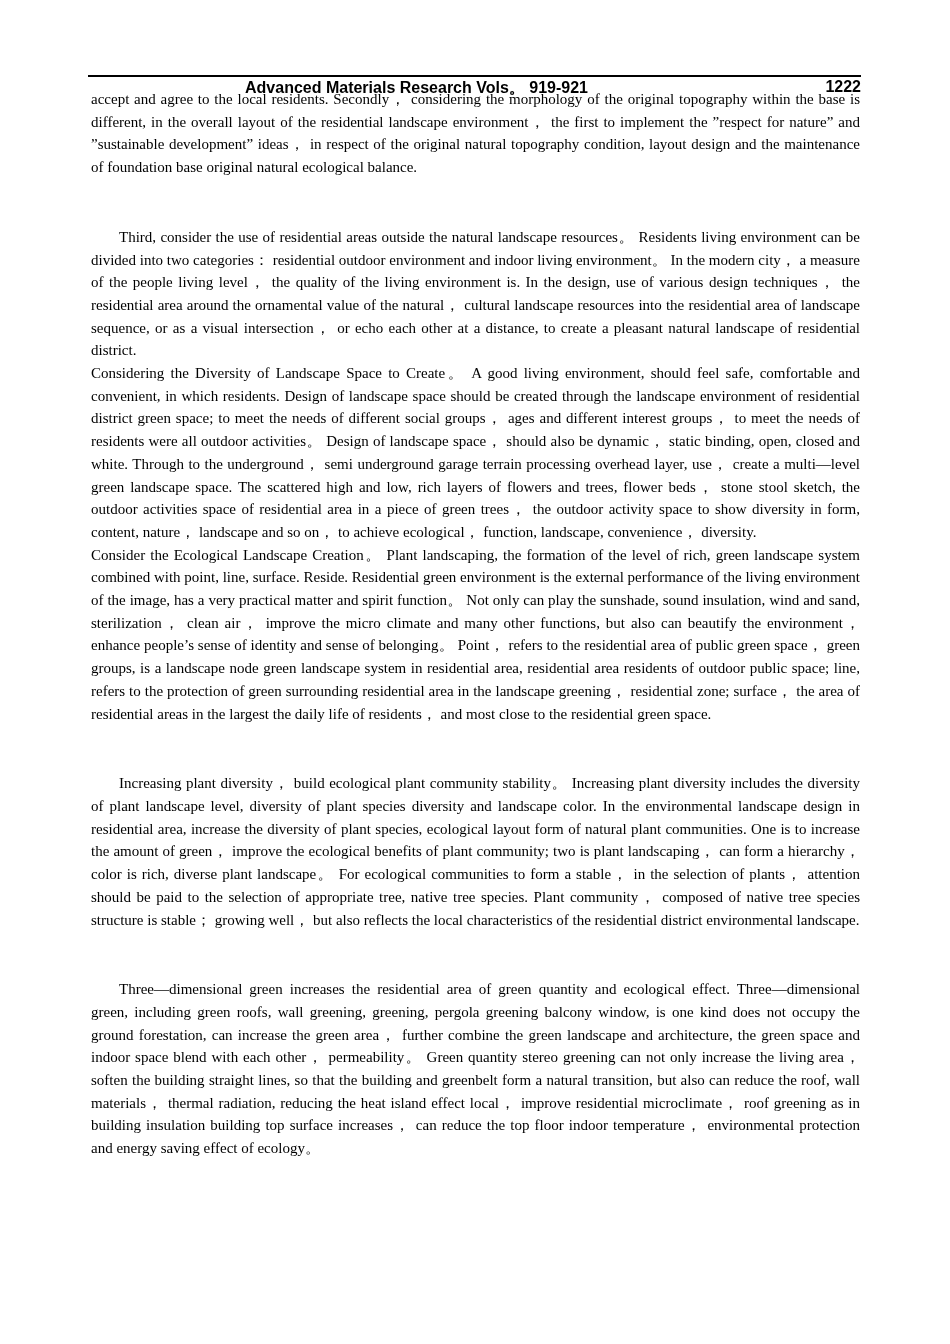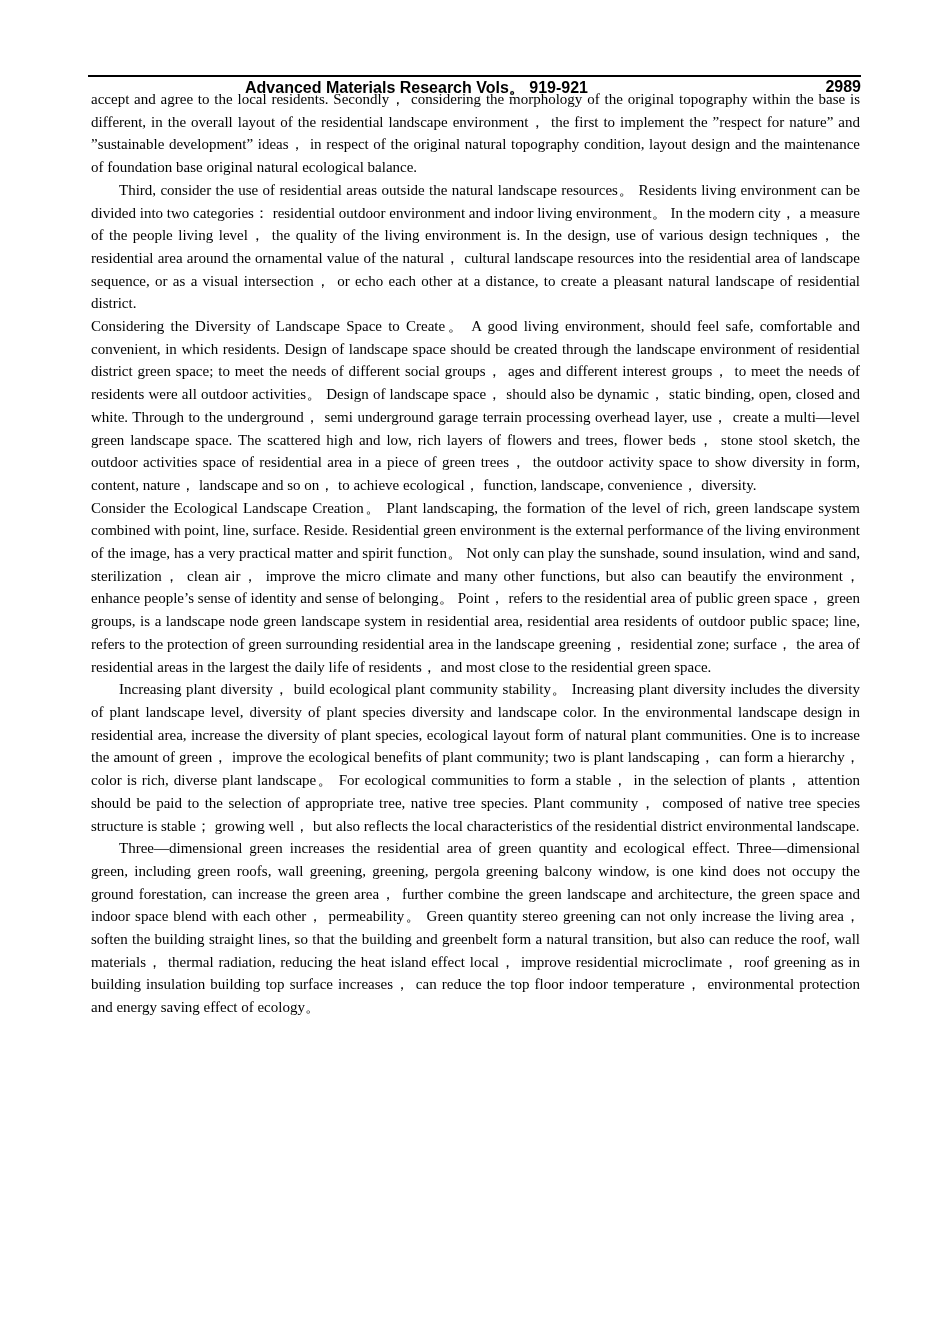--- a/index.html
+++ b/index.html
@@ -11,30 +11,30 @@
   }
   .running-head .journal { position: absolute; left: 157px; top: 0; white-space: pre; }
   .running-head .pageno { position: absolute; right: 0; top: 0; }
   .rule { position: absolute; left: 88px; top: 75px; width: 773px; height: 2px; background: #000; }
   .body {
     position: absolute; left: 91px; top: 88px; width: 769px;
     font-family: "Liberation Serif", serif; font-size: 15px; line-height: 22.7px; color: #000;
     text-align: justify;
   }
   .body p { margin: 0; }
-  .body p.indent { text-indent: 28px; }
+  .body p.indent { text-indent: 28px; margin-top: 47px; }
   .body .heading { font-weight: normal; }
 </style>
 </head>
 <body>
 
 <div class="page">
   <div class="running-head">
     <span class="journal">Advanced Materials Research Vols。 919-921</span>
-    <span class="pageno">2989</span>
+    <span class="pageno">1222</span>
   </div>
   <div class="rule"></div>
 
   <div class="body">
     <p><span>accept and agree to the local residents. Secondly，  considering the morphology of the original topography within the base is different, in the overall layout of the residential landscape environment，  the first to implement the ”respect for nature” and ”sustainable development” ideas， in respect of the original natural topography condition, layout design and the maintenance of foundation base original natural ecological balance.</span></p>
     <p class="indent"><span>Third, consider the use of residential areas outside the natural landscape resources。 Residents living environment can be divided into two categories：  residential outdoor environment and indoor living environment。 In the modern city， a measure of the people living level， the quality of the living environment is. In the design, use of various design techniques， the residential area around the ornamental value of the natural， cultural landscape resources into the residential area of landscape sequence, or as a visual intersection，  or echo each other at a distance, to create a pleasant natural landscape of residential district.</span></p>
     <p><span class="heading">Considering the Diversity of Landscape Space to Create</span><span>。 A good living environment, should feel safe, comfortable and convenient, in which residents. Design of landscape space should be created through the landscape environment of residential district green space; to meet the needs of different social groups， ages and different interest groups， to meet the needs of residents were all outdoor activities。 Design of landscape space， should also be dynamic， static binding, open, closed and white. Through to the underground，  semi underground garage terrain processing overhead layer, use， create a multi—level green landscape space. The scattered high and low, rich layers of flowers and trees, flower beds，  stone stool sketch, the outdoor activities space of residential area in a piece of green trees， the outdoor activity space to show diversity in form, content, nature，  landscape and so on，  to achieve ecological，  function, landscape, convenience， diversity.</span></p>
     <p><span class="heading">Consider the Ecological Landscape Creation</span><span>。 Plant landscaping, the formation of the level of rich, green landscape system combined with point, line, surface. Reside. Residential green environment is the external performance of the living environment of the image, has a very practical matter and spirit function。 Not only can play the sunshade, sound insulation, wind and sand, sterilization，  clean air，  improve the micro climate and many other functions, but also can beautify the environment， enhance people’s sense of identity and sense of belonging。 Point， refers to the residential area of public green space，  green groups, is a landscape node green landscape system in residential area, residential area residents of outdoor public space; line, refers to the protection of green surrounding residential area in the landscape greening， residential zone; surface， the area of residential areas in the largest the daily life of residents， and most close to the residential green space.</span></p>
     <p class="indent"><span>Increasing plant diversity，  build ecological plant community stability。 Increasing plant diversity includes the diversity of plant landscape level, diversity of plant species diversity and landscape color. In the environmental landscape design in residential area, increase the diversity of plant species, ecological layout form of natural plant communities. One is to increase the amount of green， improve the ecological benefits of plant community; two is plant landscaping， can form a hierarchy， color is rich, diverse plant landscape。 For ecological communities to form a stable， in the selection of plants， attention should be paid to the selection of appropriate tree, native tree species. Plant community， composed of native tree species structure is stable； growing well， but also reflects the local characteristics of the residential district environmental landscape.</span></p>
     <p class="indent"><span>Three—dimensional green increases the residential area of green quantity and ecological effect. Three—dimensional green, including green roofs, wall greening, greening, pergola greening balcony window, is one kind does not occupy the ground forestation, can increase the green area， further combine the green landscape and architecture, the green space and indoor space blend with each other， permeability。 Green quantity stereo greening can not only increase the living area， soften the building straight lines, so that the building and greenbelt form a natural transition, but also can reduce the roof, wall materials， thermal radiation, reducing the heat island effect local， improve residential microclimate，  roof greening as in building insulation building top surface increases， can reduce the top floor indoor temperature， environmental protection and energy saving effect of ecology。</span></p>

